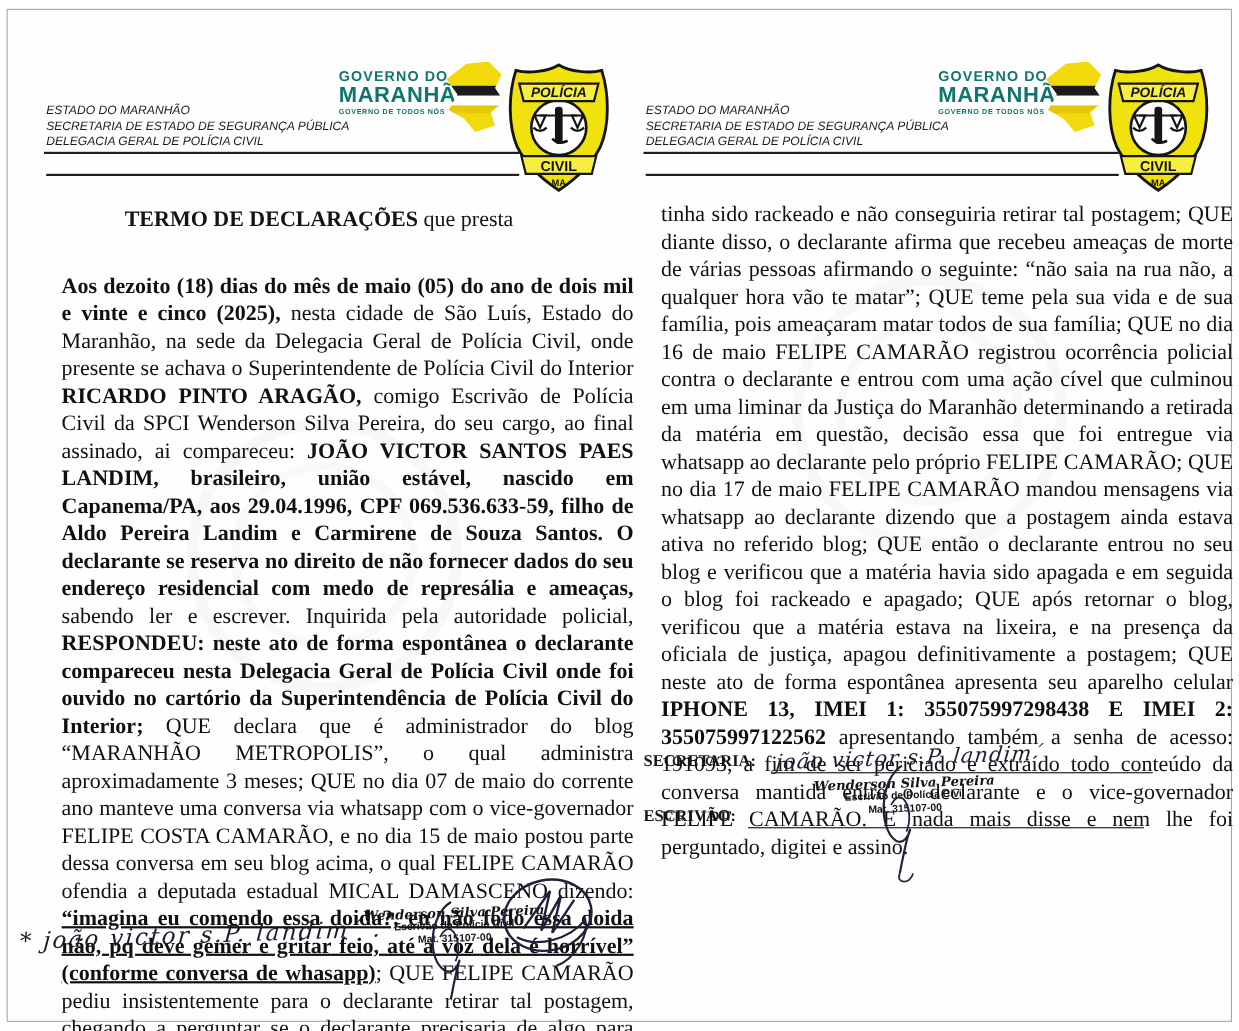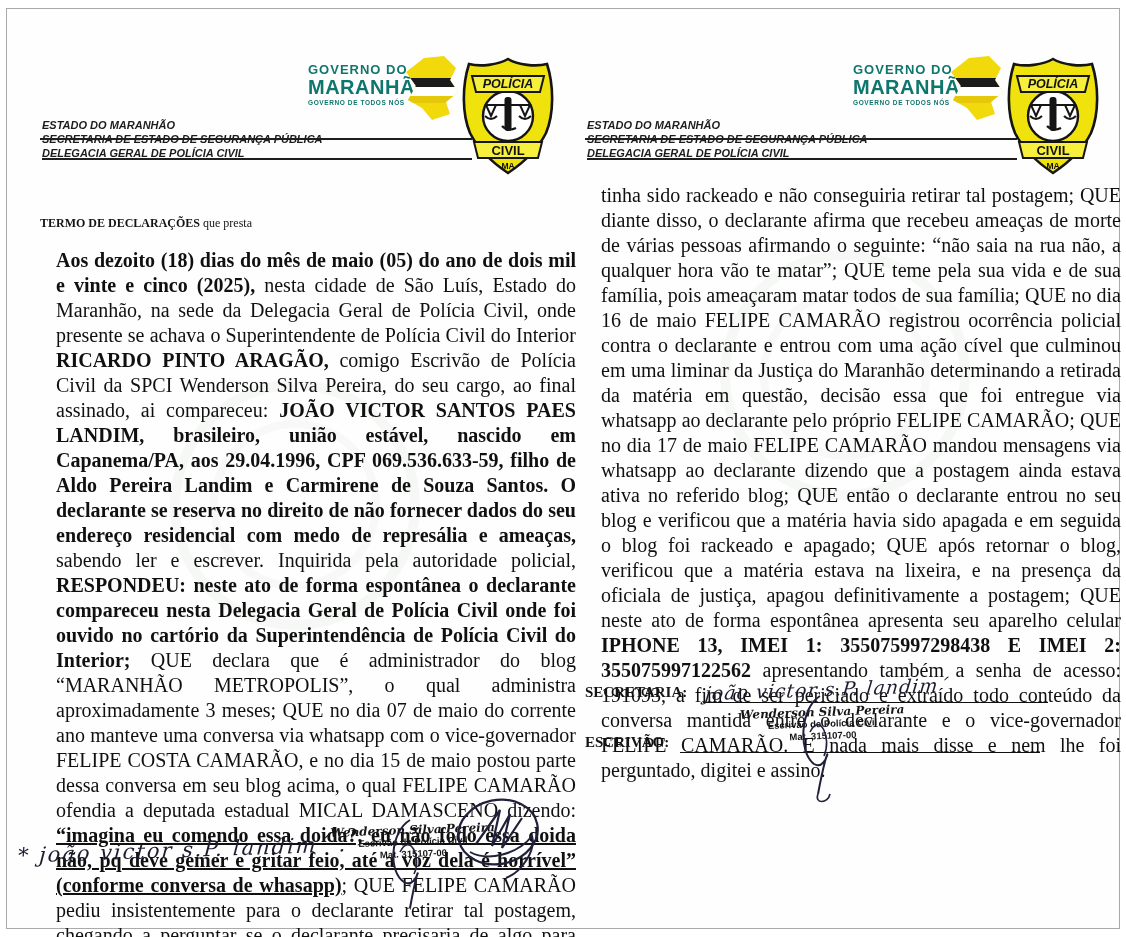--- a/index.html
+++ b/index.html
@@ -7,39 +7,39 @@
     font-family:"Liberation Serif", serif; color:#141414; }
   .frame { position:absolute; left:6px; top:8px; right:6px; bottom:8px;
     border:1px solid #a9a9a9; background:#fffefe; }
 
   .page { position:absolute; top:0; width:520px; height:937px; }
   #page1 { left:40px; }
   #page2 { left:585px; }
 
   
   .org-block { position:absolute; left:2px; top:94px;
-    font-family:"Liberation Sans", sans-serif; font-style:italic; font-weight:bold;
-    font-size:11px; line-height:14px; color:#1c1c1c;margin-top:24px; }
+    font-family:"Liberation Sans", sans-serif; font-style:italic; font-weight:normal;
+    font-size:11px; line-height:14px; color:#1c1c1c; }
   .rule { position:absolute; height:2px; background:#1e1e1e; }
   .rule1 { left:0; top:138px; width:432px; }
   .rule2 { left:2px; top:158px; width:430px; }
 
   .gov-logo { position:absolute; left:268px; top:62px; width:150px; height:64px;
     font-family:"Liberation Sans", sans-serif; color:#0f766e; }
   .gov-line1 { font-size:13px; font-weight:bold; letter-spacing:1px; }
   .gov-line2 { font-size:20px; font-weight:bold; letter-spacing:0.5px; line-height:20px;
     font-family:"Liberation Sans", sans-serif; }
   .gov-line3 { font-size:6.5px; font-weight:bold; letter-spacing:0.6px; margin-top:2px; }
   .gov-map { position:absolute; left:92px; top:-6px; }
 
   .badge-wrap { position:absolute; left:418px; top:56px; width:100px; height:120px;text-align:right; }
 
   
-  .doc-title { position:absolute; left:0; top:186px; width:500px; 
-    font-size:12px; line-height:26px;margin-top:24px; }
+  .doc-title { position:absolute; left:0; top:186px; width:500px; text-align:center;
+    font-size:20px; line-height:26px; }
   .doc-title .tb { font-weight:bold; }
 
   
   .body-text { position:absolute; left:16px; width:520px; text-align:justify;
     font-size:20px; line-height:25px; color:#101010;font-family:Liberation Serif, serif; }
   #page1 .body-text { top:248px; }
   #page2 .body-text { top:183px; }
   .rb { font-weight:bold;margin-top:44px; }
   .ru { text-decoration:underline; }
 

